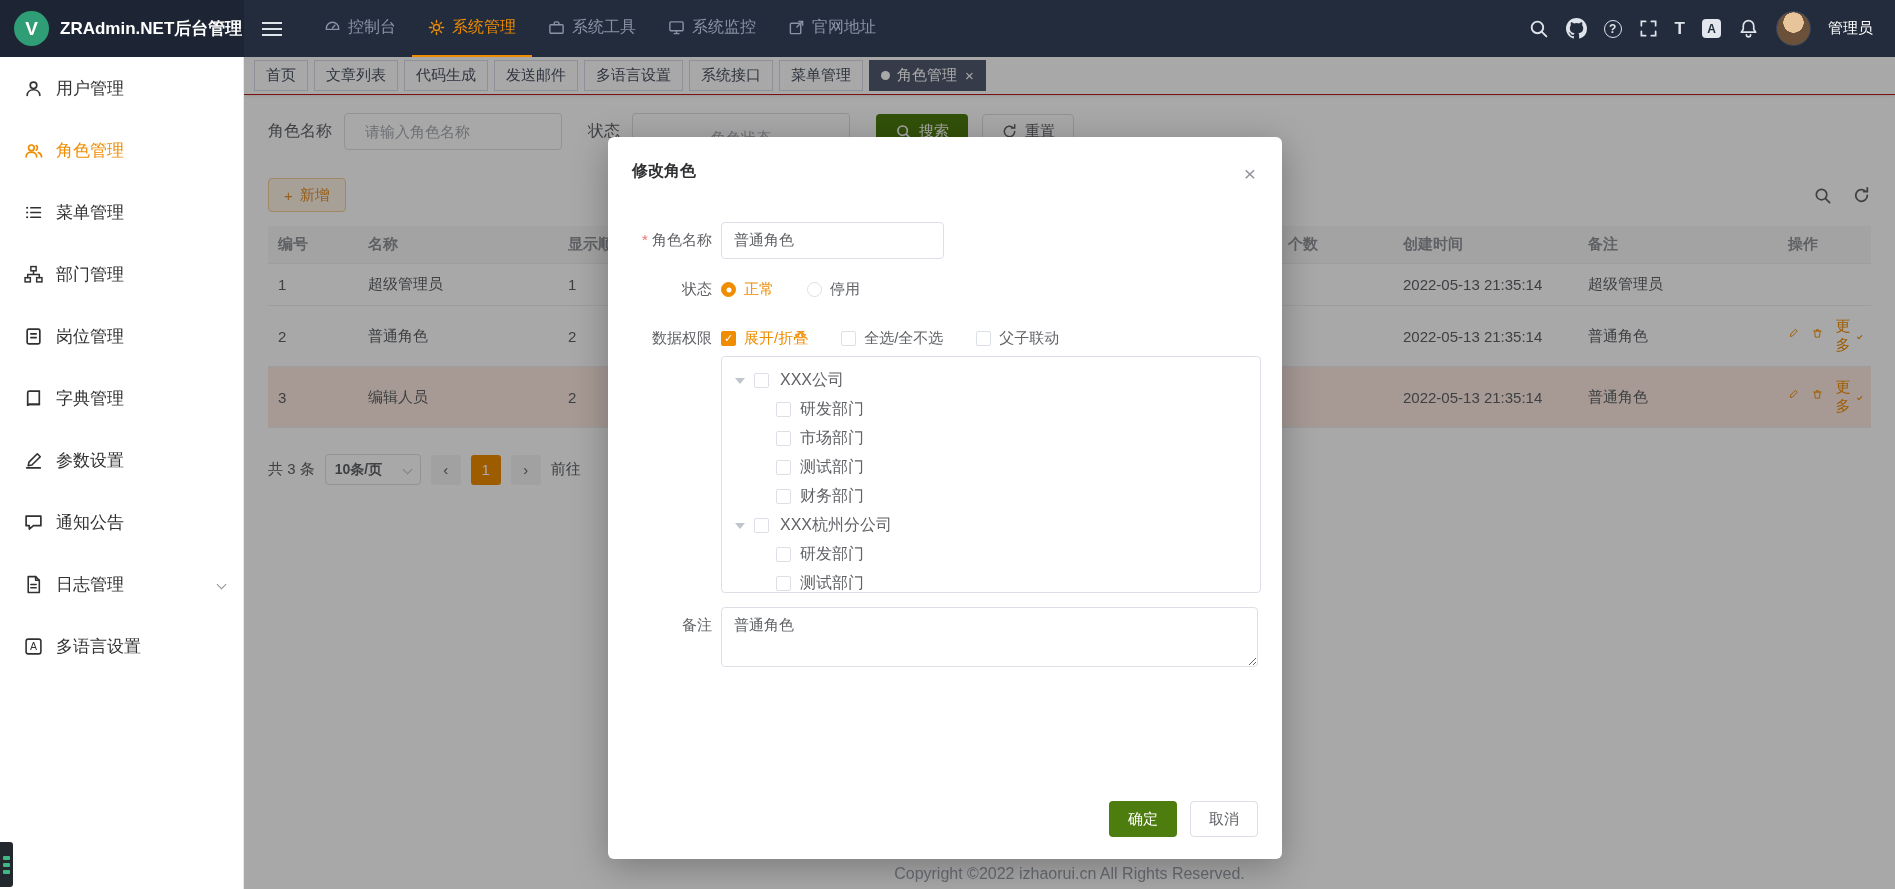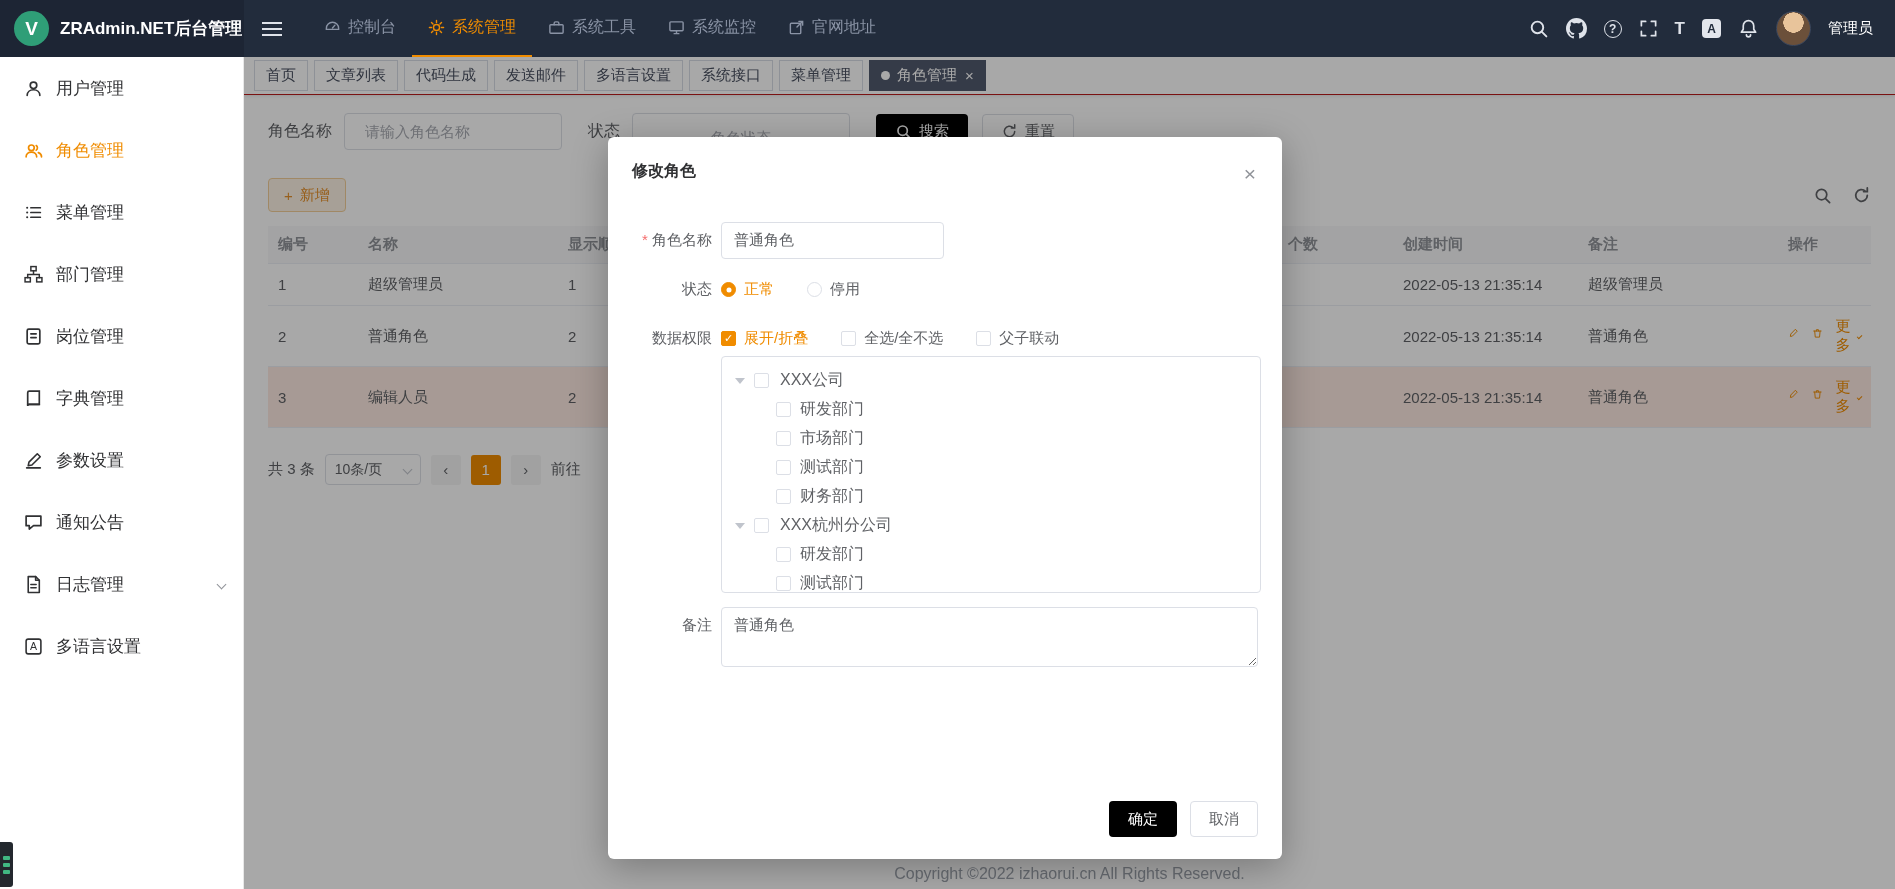--- a/index.html
+++ b/index.html
@@ -43,37 +43,37 @@
   .tclose{margin-left:8px;font-size:15px;line-height:1;cursor:pointer;}
 
   .filters{display:flex;align-items:center;padding:18px 24px 0;}
   .f-label{font-size:16px;color:#606266;margin-right:12px;white-space:nowrap;}
   .f-input{width:218px;height:37px;border:1px solid #dcdfe6;border-radius:4px;padding:0 20px;font-size:15px;color:#606266;outline:none;}
   .f-input::placeholder{color:#a8abb2;}
   .f-select{width:218px;height:37px;border:1px solid #dcdfe6;border-radius:4px;display:flex;align-items:center;justify-content:space-between;padding:15px 12px;font-size:15px;color:#a8abb2;cursor:pointer;flex-direction:column;}
   .f-select .chev{color:#c0c4cc;}
   .ml24{margin-left:26px;} .ml14{margin-left:14px;}
   .btn{height:36px;padding:0 18px;border-radius:4px;font-size:15px;display:inline-flex;align-items:center;gap:7px;cursor:pointer;border:1px solid transparent;white-space:nowrap;}
-  .btn.primary{background:#000000;color:#fff;}
+  .btn.primary{background:#4d7c0f;color:#fff;}
   .btn.plain{background:#fff;border-color:#dcdfe6;color:#606266;}
   .btn.warn-plain{background:#fdf3e5;border-color:#f3cf9a;color:#e6912c;height:34px;padding:0 15px;}
 
   .toolbar2{display:flex;align-items:center;padding:28px 24px 0;}
   .right-tools{margin-left:auto;display:flex;align-items:center;gap:20px;color:#606266;}
   .tool-ic{cursor:pointer;}
 
   table.grid{width:1603px;margin:14px 24px 0;border-collapse:collapse;table-layout:fixed;}
   .grid th{background:#f8f8f9;color:#909399;font-weight:bold;font-size:15px;text-align:left;padding:9px 10px;border-bottom:1px solid #ebeef5;}
   .grid td{font-size:15px;color:#606266;padding:11px 10px;border-bottom:1px solid #ebeef5;background:#fff;}
   tr.hl td{background:#fdeae2;}
   .ops{display:flex;align-items:center;gap:13px;color:#f08c00;}
   .op-more{display:inline-flex;align-items:center;gap:5px;font-size:15px;cursor:pointer;}
 
   .pager{display:flex;align-items:center;gap:10px;margin:26px 24px 0;font-size:15px;color:#606266;}
-  .psize{width:96px;height:31px;border:1px solid #dcdfe6;border-radius:4px;display:flex;align-items:center;justify-content:space-between;padding:4px 9px;font-size:14px;color:#606266;cursor:pointer;}
+  .psize{width:96px;height:31px;border:1px solid #dcdfe6;border-radius:4px;display:flex;align-items:center;justify-content:space-between;padding:4px 9px;font-size:14px;color:#606266;cursor:pointer;font-weight:bold;}
   .psize .chev{color:#c0c4cc;}
   .pbtn{min-width:30px;height:30px;background:#f4f4f5;border-radius:3px;display:flex;align-items:center;justify-content:center;color:#606266;font-size:15px;cursor:pointer;}
   .pbtn.cur{background:#f08c00;color:#fff;}
 
   .copyright{position:absolute;left:0;right:0;bottom:6px;text-align:center;color:#9da3ac;font-size:16px;}
 
   
   .dim{position:absolute;top:57px;left:244px;right:0;bottom:0;background:rgba(0,0,0,.34);z-index:20;}
 
   

